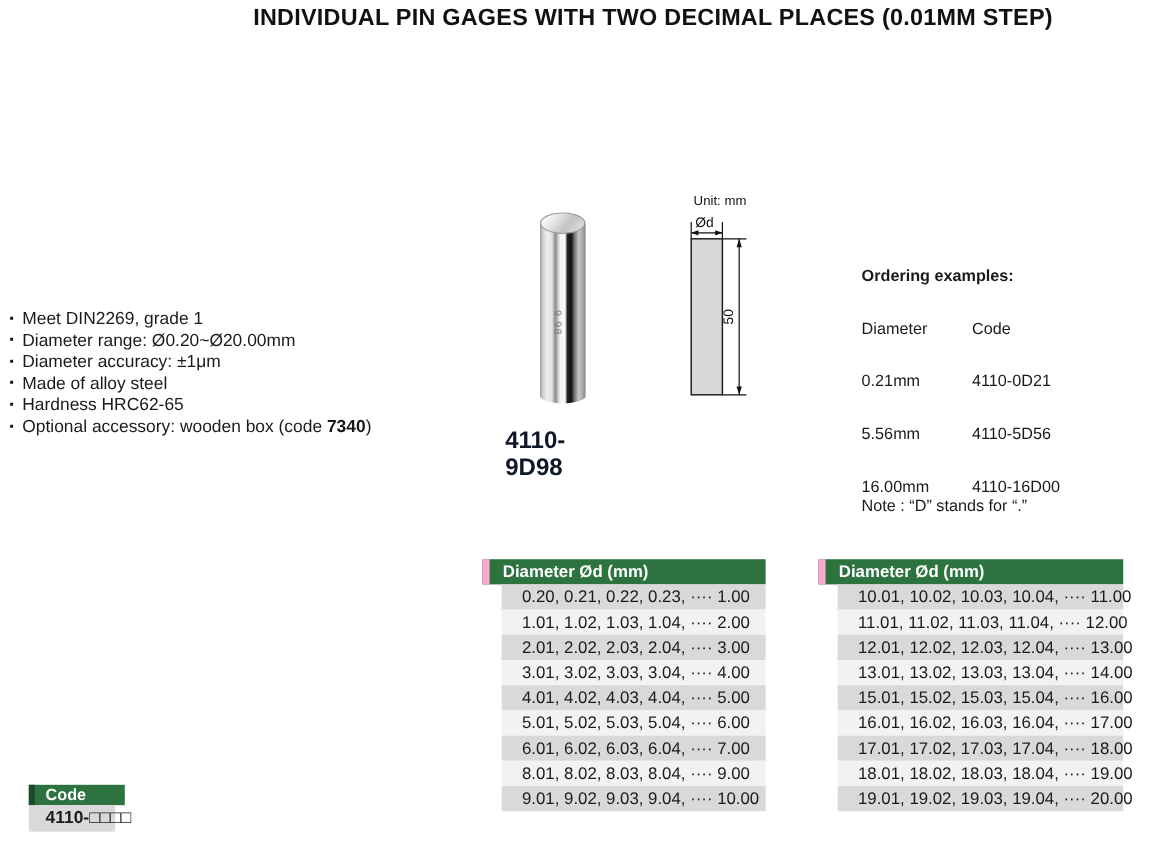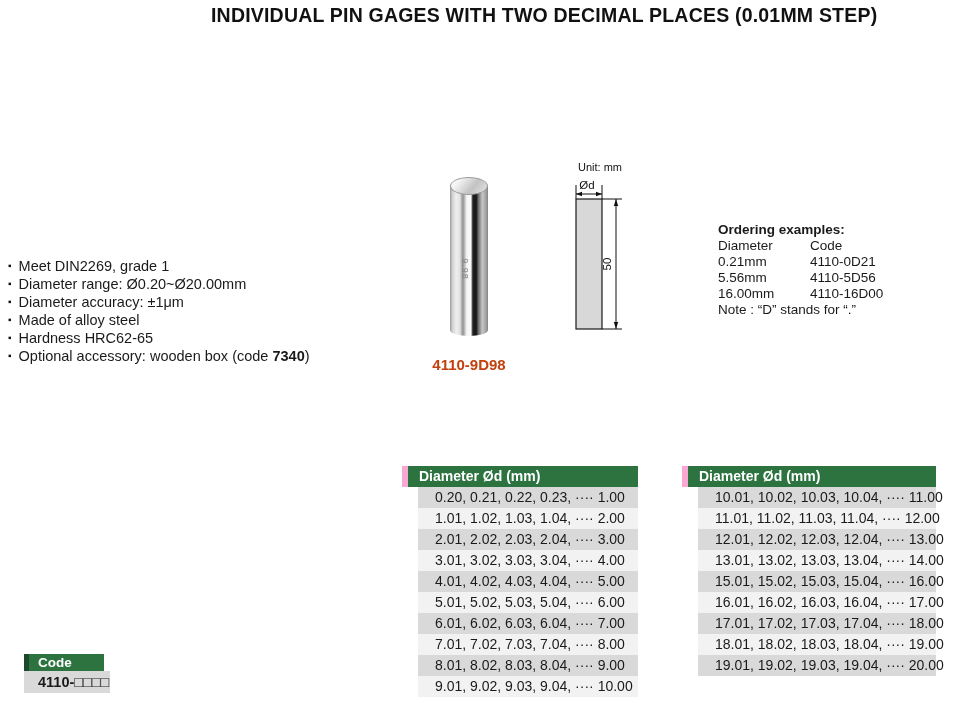--- a/index.html
+++ b/index.html
@@ -22,49 +22,49 @@
     background:linear-gradient(90deg,
       #9b9b9b 0%, #cfcfcf 6%, #efefef 16%, #e2e2e2 26%, #8f8f8f 34%,
       #f4f4f4 44%, #fbfbfb 55%, #222222 60%, #151515 69%, #6e6e6e 75%,
       #c6c6c6 85%, #a9a9a9 93%, #848484 100%);
     border-radius:0 0 19px 19px / 0 0 6px 6px; }
   .pin-top { position:absolute; left:0; top:0; width:38px; height:18px; border-radius:50%;
     background:linear-gradient(130deg,#f5f5f5 20%,#c3c3c3 60%,#dcdcdc 90%);
     border:1px solid #9a9a9a; }
   .pin-engraving { position:absolute; left:-4px; top:78px; width:38px; text-align:center;
     transform:rotate(90deg); font-size:9px; color:#7d7d7d; letter-spacing:1px; }
-  .pin-caption { position:absolute; left:421px; top:356px; width:96px; text-align:center;
-    font-size:15px; font-weight:bold; color:#c2410c; }
+  .pin-caption { position:absolute; left:421px; top:356px; width:96px; 
+    font-size:20px; font-weight:bold; color:#0f172a; }
 
   
   .drawing { position:absolute; left:566px; top:158px; }
 
   
   .ordering { position:absolute; left:718px; top:222px; font-size:13.5px; line-height:16px; }
   .ordering-heading { font-weight:bold; }
   .ordering-grid { display:grid; grid-template-columns:92px auto; }
-  .ordering-grid span { white-space:nowrap; }
+  .ordering-grid span { white-space:nowrap;margin-top:28px; }
 
   
   .dtable { position:absolute; top:466px; }
   .dtable-header { height:21px; line-height:21px; background:#2d7340; color:#ffffff;
     font-size:14px; font-weight:bold; padding-left:11px; border-left:6px solid #f9a8d4; }
   .dtable-row { height:21px; line-height:21px; font-size:14px; padding-left:17px;
     white-space:nowrap; color:#1a1a1a;margin-left:16px; }
   .dtable-row:nth-child(even) { background:#d9d9d9; }   
   .dtable-row:nth-child(odd)  { background:#f2f2f2; }
   .dtable-header + .dtable-row { background:#d9d9d9; }
   .t-left  { left:402px; width:236px; }
   .t-right { left:682px; width:254px; }
 
   
   .code-box { position:absolute; left:24px; top:654px; }
   .code-header { width:80px; height:17px; line-height:17px; background:#2d7340; color:#fff;
     font-size:13.5px; font-weight:bold; padding-left:9px; border-left:5px solid #1b4a2a; }
-  .code-value { width:86px; height:22px; line-height:22px; background:#d9d9d9;
+  .code-value { width:72px; height:22px; line-height:22px; background:#d9d9d9;
     font-size:14.5px; font-weight:bold; padding-left:14px; white-space:nowrap; }
 
   svg text { font-family:"Liberation Sans","DejaVu Sans",sans-serif; }
 </style>
 </head>
 <body>
 
 <div class="page">
 
   <div class="title">INDIVIDUAL PIN GAGES WITH TWO DECIMAL PLACES (0.01MM STEP)</div>
@@ -123,21 +123,20 @@
 
   <div class="dtable t-left">
     <div class="dtable-header">Diameter Ød (mm)</div>
     <div class="dtable-row">0.20, 0.21, 0.22, 0.23, ···· 1.00</div>
     <div class="dtable-row">1.01, 1.02, 1.03, 1.04, ···· 2.00</div>
     <div class="dtable-row">2.01, 2.02, 2.03, 2.04, ···· 3.00</div>
     <div class="dtable-row">3.01, 3.02, 3.03, 3.04, ···· 4.00</div>
     <div class="dtable-row">4.01, 4.02, 4.03, 4.04, ···· 5.00</div>
     <div class="dtable-row">5.01, 5.02, 5.03, 5.04, ···· 6.00</div>
     <div class="dtable-row">6.01, 6.02, 6.03, 6.04, ···· 7.00</div>
-    <div class="dtable-row">7.01, 7.02, 7.03, 7.04, ···· 8.00</div>
     <div class="dtable-row">8.01, 8.02, 8.03, 8.04, ···· 9.00</div>
     <div class="dtable-row">9.01, 9.02, 9.03, 9.04, ···· 10.00</div>
   </div>
 
   <div class="dtable t-right">
     <div class="dtable-header">Diameter Ød (mm)</div>
     <div class="dtable-row">10.01, 10.02, 10.03, 10.04, ···· 11.00</div>
     <div class="dtable-row">11.01, 11.02, 11.03, 11.04, ···· 12.00</div>
     <div class="dtable-row">12.01, 12.02, 12.03, 12.04, ···· 13.00</div>
     <div class="dtable-row">13.01, 13.02, 13.03, 13.04, ···· 14.00</div>

